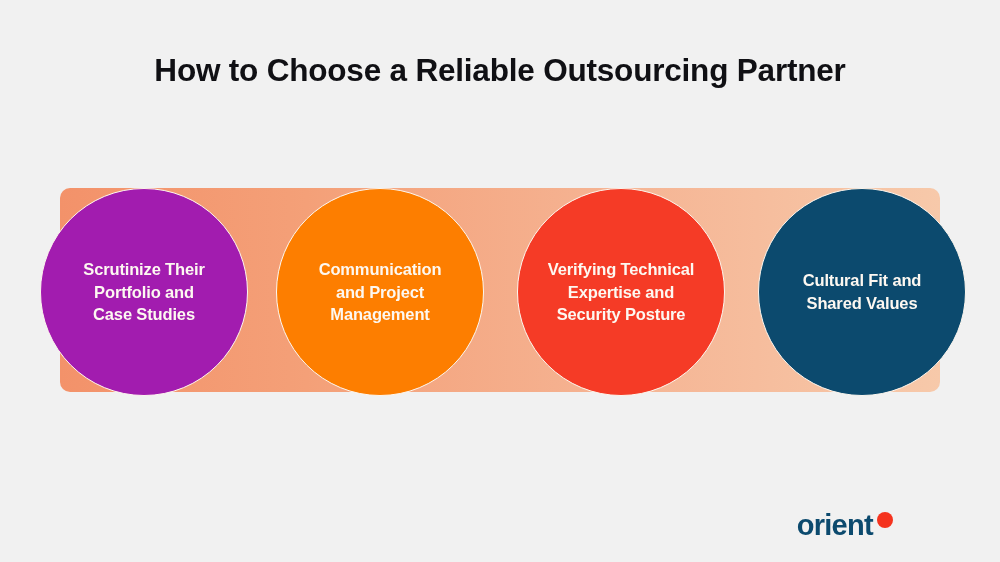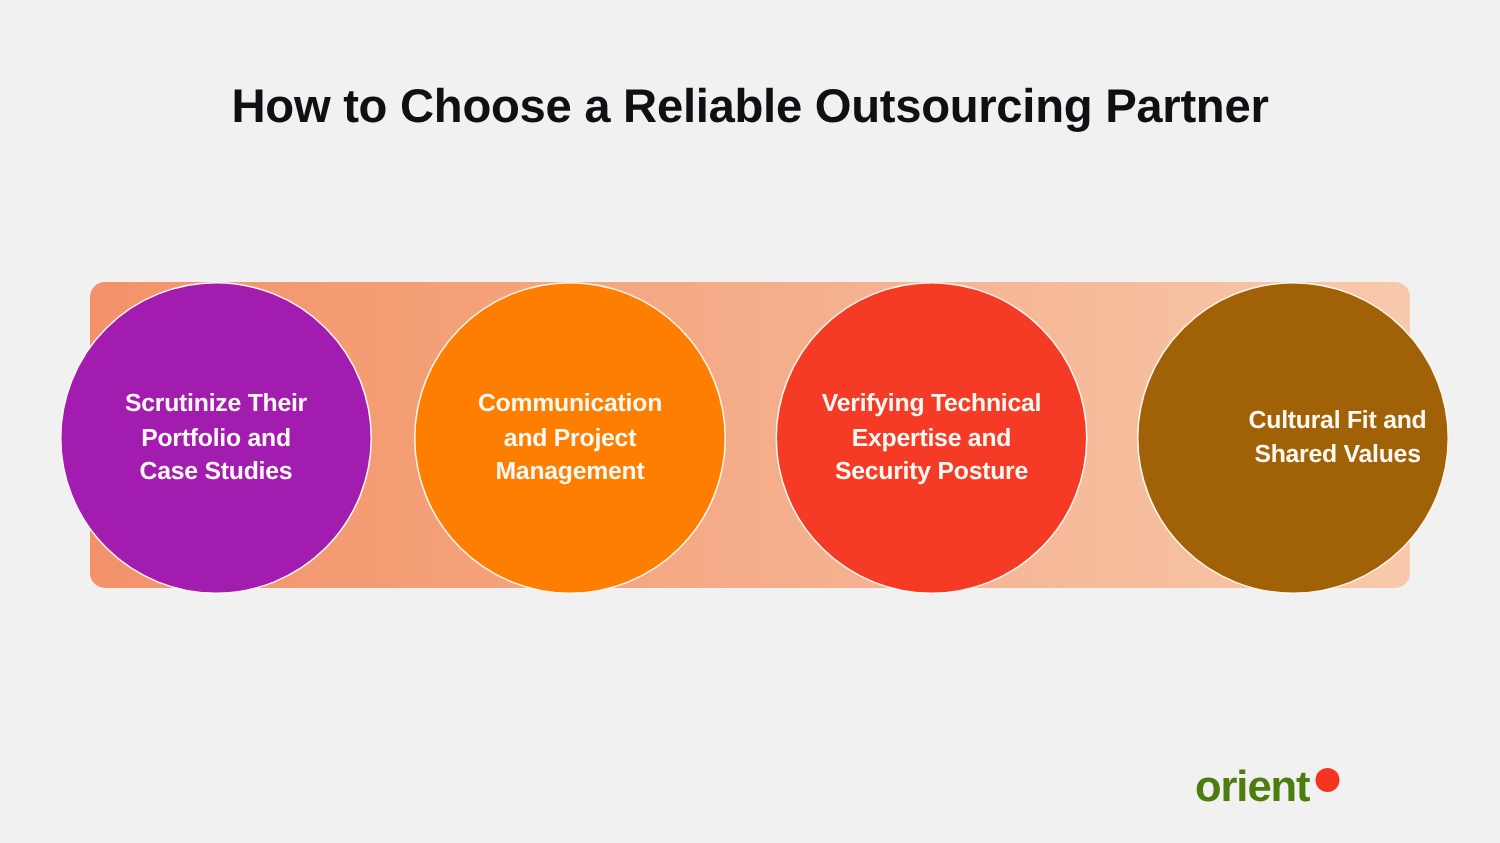--- a/index.html
+++ b/index.html
@@ -77,35 +77,35 @@
     font-weight: 600;
     line-height: 1.38;
     letter-spacing: -0.15px;
     padding: 0 14px;
     white-space: pre-line;
   }
 
   .c1 { left: 40px;  background: #a21caf; }
   .c2 { left: 276px; background: #FD7E00; align-items: center; }
   .c3 { left: 517px; background: #F53B26; }
-  .c4 { left: 758px; background: #a16207; justify-content: flex-end; }
+  .c4 { left: 758px; background: #0c4a6e; }
 
   
   .logo {
     position: absolute;
     right: 33px;
     bottom: 22px;
     display: flex;
     align-items: flex-start;
   }
   .logo-word {
     font-size: 29px;
     font-weight: 800;
     letter-spacing: -0.7px;
-    color: #4d7c0f;
+    color: #0c4a6e;
     line-height: 1;
   }
   .logo-dot {
     width: 16px;
     height: 16px;
     border-radius: 50%;
     background: #F5331E;
     margin-left: 4px;
     margin-top: 1px;
     flex: none;

